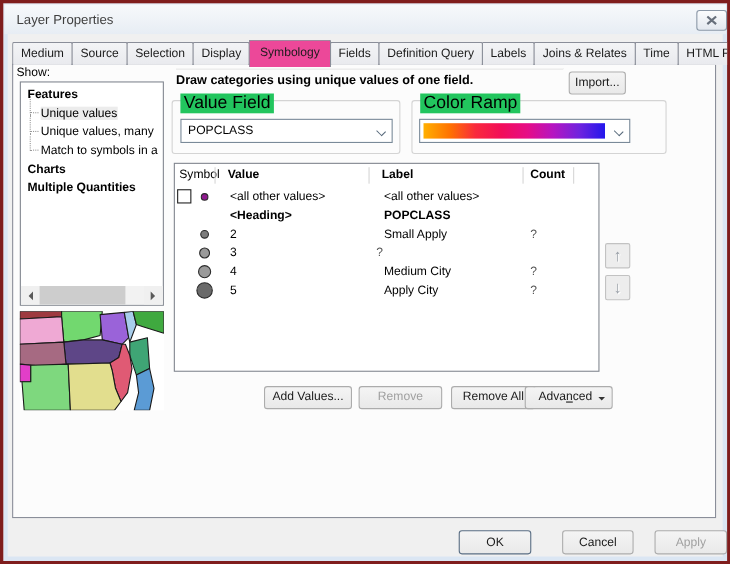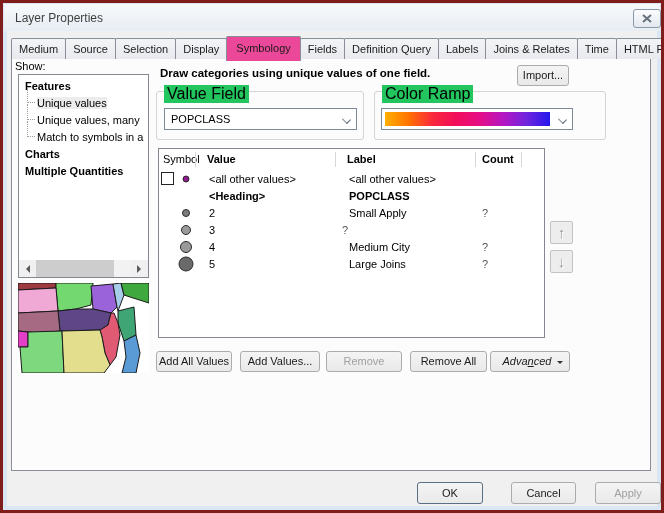--- a/index.html
+++ b/index.html
@@ -80,21 +80,21 @@
   
   .arrow-btn{ position:absolute; left:547px; width:23px; height:23px; background:#ededed;
     border:1px solid #c2c2c2; border-radius:2px; z-index:2; color:#9aa0a8; font-weight:bold;
     font-size:15px; line-height:21px; text-align:center; text-shadow:1px 1px 0 #fff; }
   .up{ top:218px; } .down{ top:247px; }
   
   .btn-addall { left:153px; top:348px; width:76px; height:21px; line-height:19px; }
   .btn-addval { left:237px; top:348px; width:80px; height:21px; line-height:19px; }
   .btn-remove { left:323px; top:348px; width:76px; height:21px; line-height:19px; }
   .btn-removeall{ left:407px; top:348px; width:77px; height:21px; line-height:19px; }
-  .btn-advanced{ left:487px; top:348px; width:80px; height:21px; line-height:19px; padding-right:6px;font-style:italic; }
+  .btn-advanced{ left:474px; top:348px; width:80px; height:21px; line-height:19px; padding-right:6px; }
   .btn-advanced u{ text-decoration:underline; }
   .dd-arrow{ position:absolute; right:6px; top:9px; width:0; height:0;
     border:3px solid transparent; border-top-color:#333; }
   
   .btn-ok    { left:414px; top:479px; width:66px; height:22px; line-height:20px; border-color:#5a6e84; }
   .btn-cancel{ left:508px; top:479px; width:65px; height:22px; line-height:20px; }
   .btn-apply { left:592px; top:479px; width:66px; height:22px; line-height:20px; }
 </style>
 </head>
 <body>
@@ -229,29 +229,28 @@
         </div>
       <div class="c-val">4</div>
       <div class="c-lab">Medium City</div>
       <div class="c-cnt">?</div>
     </div>
     <div class="vrow">
       <div class="c-sym">
           <span class="dot d14"></span>
         </div>
       <div class="c-val">5</div>
-      <div class="c-lab">Large Joins</div>
+      <div class="c-lab">Apply City</div>
       <div class="c-cnt">?</div>
     </div>
   </div>
 
   <div class="arrow-btn up"><span>↑</span></div>
   <div class="arrow-btn down"><span>↓</span></div>
 
-  <button class="btn btn-addall">Add All Values</button>
   <button class="btn btn-addval">Add Values...</button>
   <button class="btn btn-remove disabled">Remove</button>
   <button class="btn btn-removeall">Remove All</button>
   <button class="btn btn-advanced"><span>Adva</span><u>n</u><span>ced</span><span class="dd-arrow"></span></button>
 
   <button class="btn btn-ok">OK</button>
   <button class="btn btn-cancel">Cancel</button>
   <button class="btn btn-apply disabled">Apply</button>
 </div>
 

